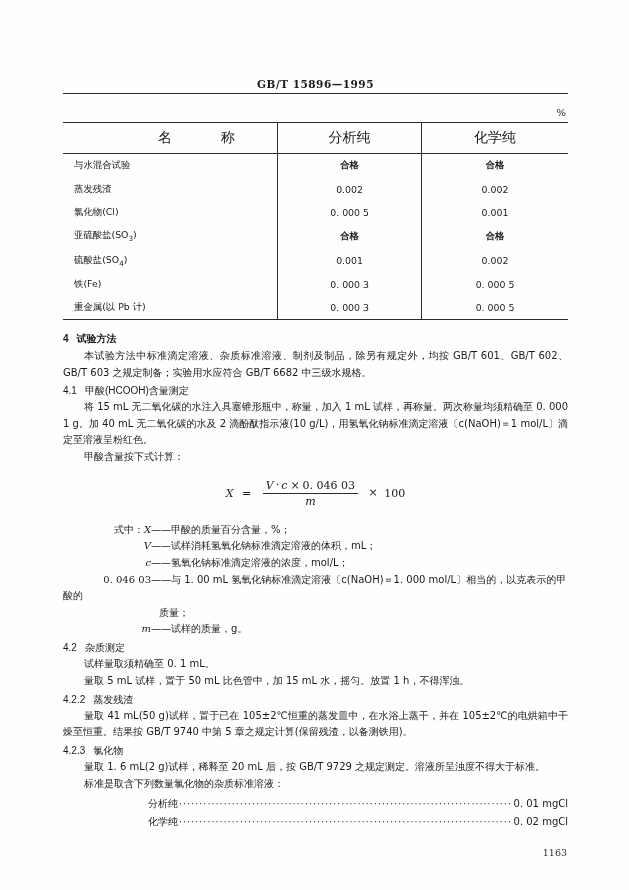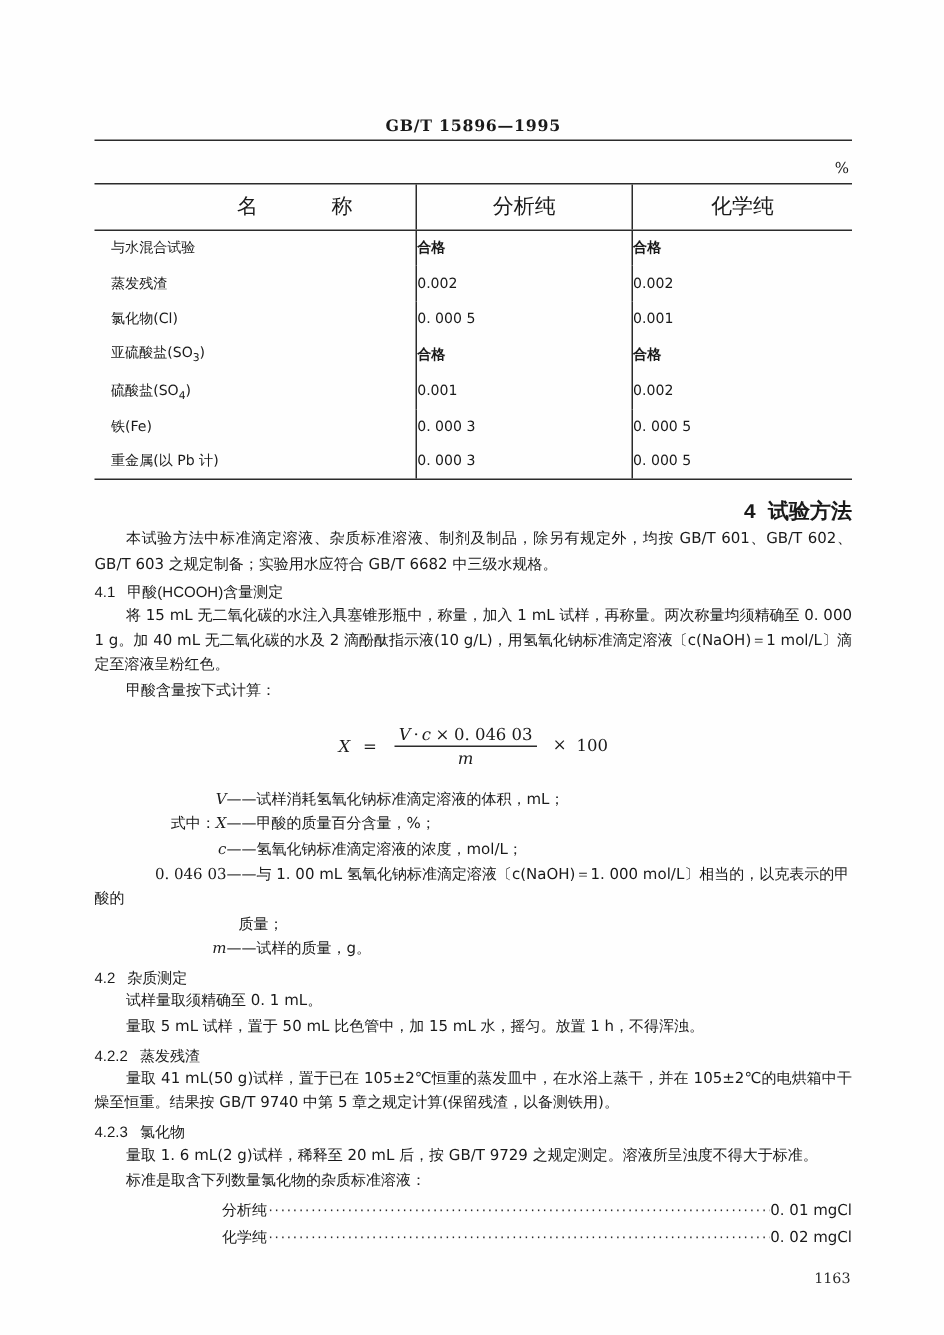--- a/index.html
+++ b/index.html
@@ -74,43 +74,43 @@
   table.spec thead th.cname {
     letter-spacing: 7px;
     padding-left: 60px;
   }
   table.spec th.divl,
   table.spec td.divl {
     border-left: 1.1px solid #2b2b2b;
   }
   table.spec tbody td {
     padding: 5.2px 0 5.2px 0;
+    text-align: center;
     font-size: 9.4px;
   }
   table.spec tbody td.name {
     text-align: left;
     padding-left: 11px;
   }
   table.spec tbody tr:last-child td {
     border-bottom: 1.3px solid #2b2b2b;
   }
   table.spec td.bold-val { font-weight: bold; }
   table.spec col.c1 { width: 42.5%; }
   table.spec col.c2 { width: 28.5%; }
   table.spec col.c3 { width: 29%; }
   sub { font-size: 7.2px; }
 
   
   .sec-head {
-    font-family: Liberation Mono, monospace;
+    font-family: Liberation Sans, sans-serif;
     font-weight: bold;
-    font-size: 14px;
+    font-size: 10px;
     margin-top: 12px;
     margin-bottom: 2px;
-    text-align: right;
   }
   .sec-head .num { margin-right: 8px; }
 
   .sub-head {
     font-family: Liberation Sans, sans-serif;
     font-size: 10px;
     margin-top: 3px;
     margin-bottom: 1px;
   }
   .sub-head .num { margin-right: 8px; }
@@ -286,24 +286,24 @@
       <span class="frac">
         <span class="num-part"><span class="it">V</span><span class="up" style="margin:0 2px;">·</span><span class="it">c</span><span class="up" style="margin:0 3px;">×</span><span class="up">0. 046 03</span></span>
         <span class="den-part">m</span>
       </span>
       <span class="up" style="margin:0 3px 0 4px;">×</span>
       <span class="up">100</span>
     </div>
 
     <div class="defs">
       <div class="def-row">
+        <span class="lead" style="width:88px;"><span>式中：</span><span class="it">X</span></span><span>——</span><span>甲酸的质量百分含量，%；</span>
+      </div>
+      <div class="def-row">
         <span class="lead it" style="width:88px;">V</span><span>——</span><span>试样消耗氢氧化钠标准滴定溶液的体积，mL；</span>
-      </div>
-      <div class="def-row">
-        <span class="lead" style="width:88px;"><span>式中：</span><span class="it">X</span></span><span>——</span><span>甲酸的质量百分含量，%；</span>
       </div>
       <div class="def-row">
         <span class="lead it" style="width:88px;">c</span><span>——</span><span>氢氧化钠标准滴定溶液的浓度，mol/L；</span>
       </div>
       <div class="def-row">
         <span class="lead" style="width:88px;">0. 046 03</span><span>——</span><span>与 1. 00 mL 氢氧化钠标准滴定溶液〔c(NaOH)＝1. 000 mol/L〕相当的，以克表示的甲酸的</span>
         <span class="def-cont">质量；</span>
       </div>
       <div class="def-row">
         <span class="lead it" style="width:88px;">m</span><span>——</span><span>试样的质量，g。</span>

